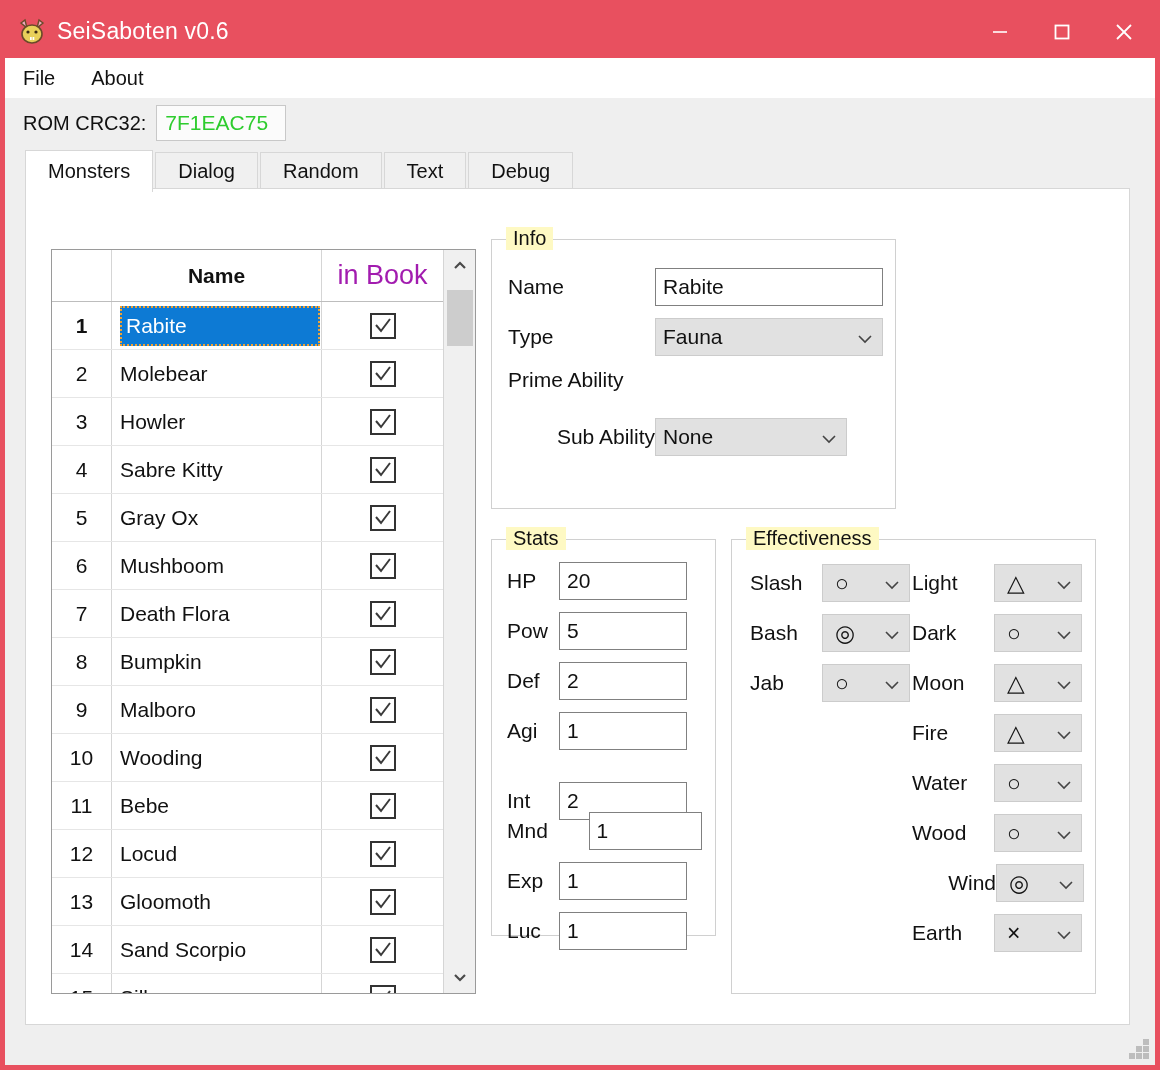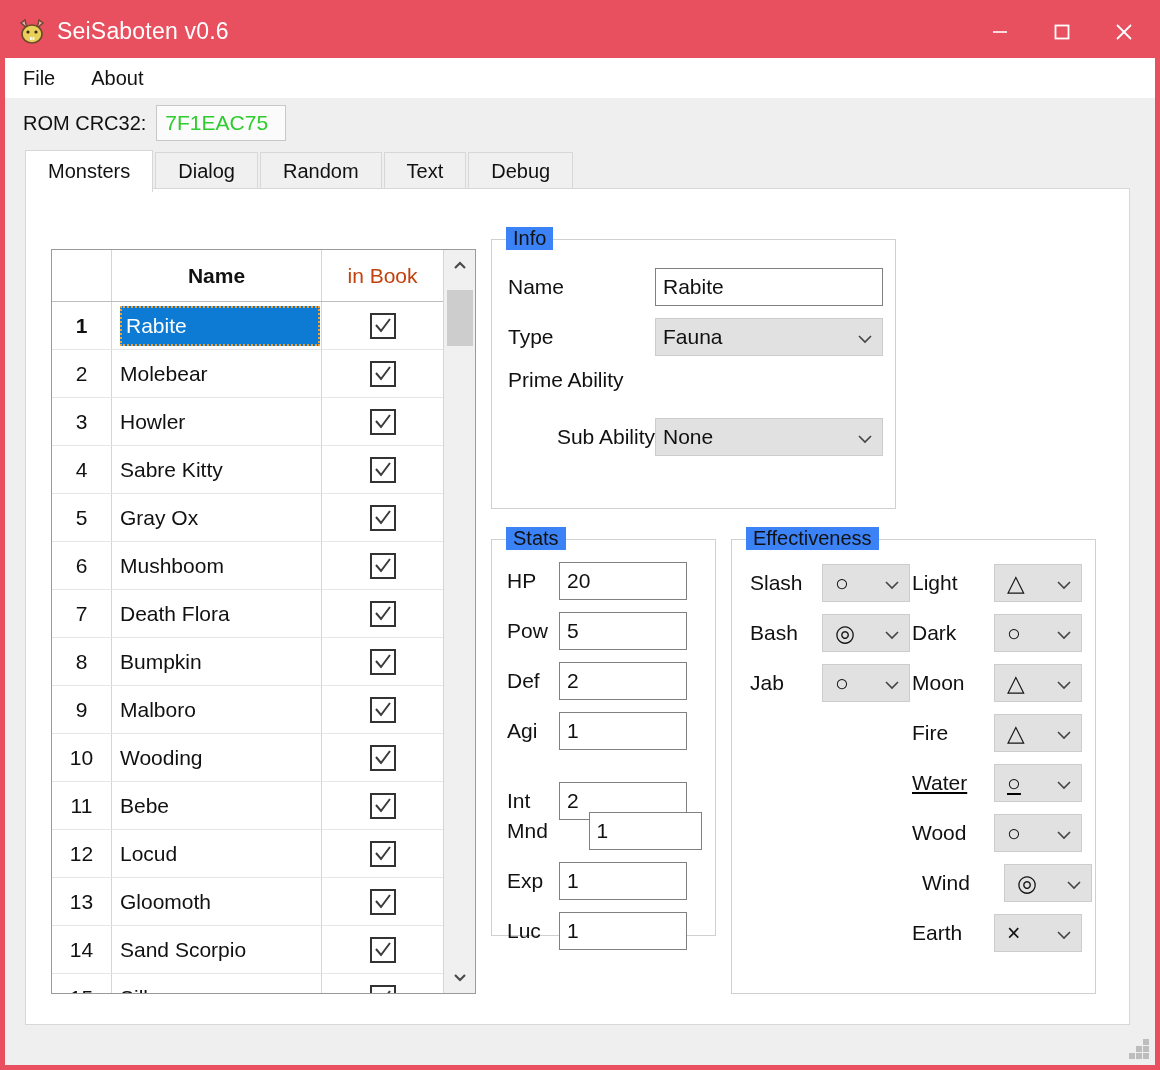--- a/index.html
+++ b/index.html
@@ -87,21 +87,21 @@
   .grow.header .c-num { border-right:1px solid #d5d5d5; }
   .c-num.cur { font-weight:bold; }
   .c-name {
     width:210px; display:flex; align-items:center; padding-left:8px;
     font-size:21px; color:#111; border-right:1px solid #d5d5d5;
   }
   .grow.header .c-name { justify-content:center; padding-left:0; font-weight:bold; }
   .c-book {
     flex:1; display:flex; align-items:center; justify-content:center;
   }
-  .grow.header .c-book { font-size:21px; color:#c2410c; }
+  .grow.header .c-book { font-size:27px; color:#a21caf; }
   .sel-cell {
     background:#0d7ad4; color:#ffffff;
     width:200px; height:40px; display:flex; align-items:center; padding-left:6px;
     outline:2px dotted #f0a030; outline-offset:-2px;
   }
   .chk {
     width:26px; height:26px; border:2px solid #333; position:relative; background:#fff;
   }
   .chk svg { position:absolute; left:2px; top:2px; }
   .vscroll {
@@ -111,21 +111,21 @@
   .vs-arrow {
     height:32px; display:flex; align-items:center; justify-content:center;
   }
   .vs-thumb {
     position:absolute; left:3px; top:40px; width:26px; height:56px; background:#cdcdcd;
   }
   .vs-arrow.down { position:absolute; bottom:0; left:0; width:32px; }
   
   .gbox { position:absolute; border:1px solid #d0d0d0; }
   .gbox > .legend {
-    position:absolute; top:-13px; left:14px; background:#3b82f6; padding:0 7px;
+    position:absolute; top:-13px; left:14px; background:#fef9c3; padding:0 7px;
     font-size:20px; color:#111;
   }
   #info-box { left:465px; top:50px; width:405px; height:270px; }
   #stats-box { left:465px; top:350px; width:225px; height:397px; }
   #eff-box { left:705px; top:350px; width:365px; height:455px; }
   .frow { display:flex; align-items:center; position:absolute; }
   .flabel { font-size:21px; color:#111; }
   .tbox {
     border:1px solid #808080; background:#ffffff; height:38px;
     display:flex; align-items:center; padding-left:7px; font-size:21px; color:#111;
@@ -400,21 +400,21 @@
             <div class="flabel" style="width:147px">Type</div>
             <div class="combo" style="width:228px">Fauna<span class="caret"><svg width="14" height="9" viewBox="0 0 14 9">
                   <polyline points="1,1 7,7 13,1" fill="none" stroke="#444" stroke-width="1.6"></polyline>
                 </svg></span></div>
           </div>
           <div class="frow" style="left: 16px; top: 128px; width: 375px;">
             <div class="flabel" style="width:147px">Prime Ability</div>
           </div>
           <div class="frow" style="left: 16px; top: 178px; width: 375px; text-align: right;">
             <div class="flabel" style="width:147px">Sub Ability</div>
-            <div class="combo" style="width:228px">None<span class="caret"><svg width="14" height="9" viewBox="0 0 14 9">
+            <div class="combo" style="width:192px">None<span class="caret"><svg width="14" height="9" viewBox="0 0 14 9">
                   <polyline points="1,1 7,7 13,1" fill="none" stroke="#444" stroke-width="1.6"></polyline>
                 </svg></span></div>
           </div>
         </div>
     </div>
 
     <div class="gbox" id="stats-box">
       <div class="legend">Stats</div>
       <div id="stats-rows">
           <div class="frow" style="left: 15px; top: 22px; width: 195px;">
@@ -511,39 +511,39 @@
           </div>
           <div class="frow" style="left: 180px; top: 174px;">
             <div class="flabel" style="width:82px">Fire</div>
             <div class="combo" style="width:88px;justify-content:flex-start;padding-left:12px">
               <span class="sym">△</span>
               <span class="caret"><svg width="14" height="9" viewBox="0 0 14 9">
                   <polyline points="1,1 7,7 13,1" fill="none" stroke="#444" stroke-width="1.6"></polyline>
                 </svg></span>
             </div>
           </div>
-          <div class="frow" style="left: 180px; top: 224px; text-decoration: underline;">
+          <div class="frow" style="left: 180px; top: 224px;">
             <div class="flabel" style="width:82px">Water</div>
             <div class="combo" style="width:88px;justify-content:flex-start;padding-left:12px">
               <span class="sym">○</span>
               <span class="caret"><svg width="14" height="9" viewBox="0 0 14 9">
                   <polyline points="1,1 7,7 13,1" fill="none" stroke="#444" stroke-width="1.6"></polyline>
                 </svg></span>
             </div>
           </div>
           <div class="frow" style="left: 180px; top: 274px;">
             <div class="flabel" style="width:82px">Wood</div>
             <div class="combo" style="width:88px;justify-content:flex-start;padding-left:12px">
               <span class="sym">○</span>
               <span class="caret"><svg width="14" height="9" viewBox="0 0 14 9">
                   <polyline points="1,1 7,7 13,1" fill="none" stroke="#444" stroke-width="1.6"></polyline>
                 </svg></span>
             </div>
           </div>
-          <div class="frow" style="left: 190px; top: 324px;">
+          <div class="frow" style="left: 182px; top: 324px; text-align: right;">
             <div class="flabel" style="width:82px">Wind</div>
             <div class="combo" style="width:88px;justify-content:flex-start;padding-left:12px">
               <span class="sym">◎</span>
               <span class="caret"><svg width="14" height="9" viewBox="0 0 14 9">
                   <polyline points="1,1 7,7 13,1" fill="none" stroke="#444" stroke-width="1.6"></polyline>
                 </svg></span>
             </div>
           </div>
           <div class="frow" style="left: 180px; top: 374px;">
             <div class="flabel" style="width:82px">Earth</div>

